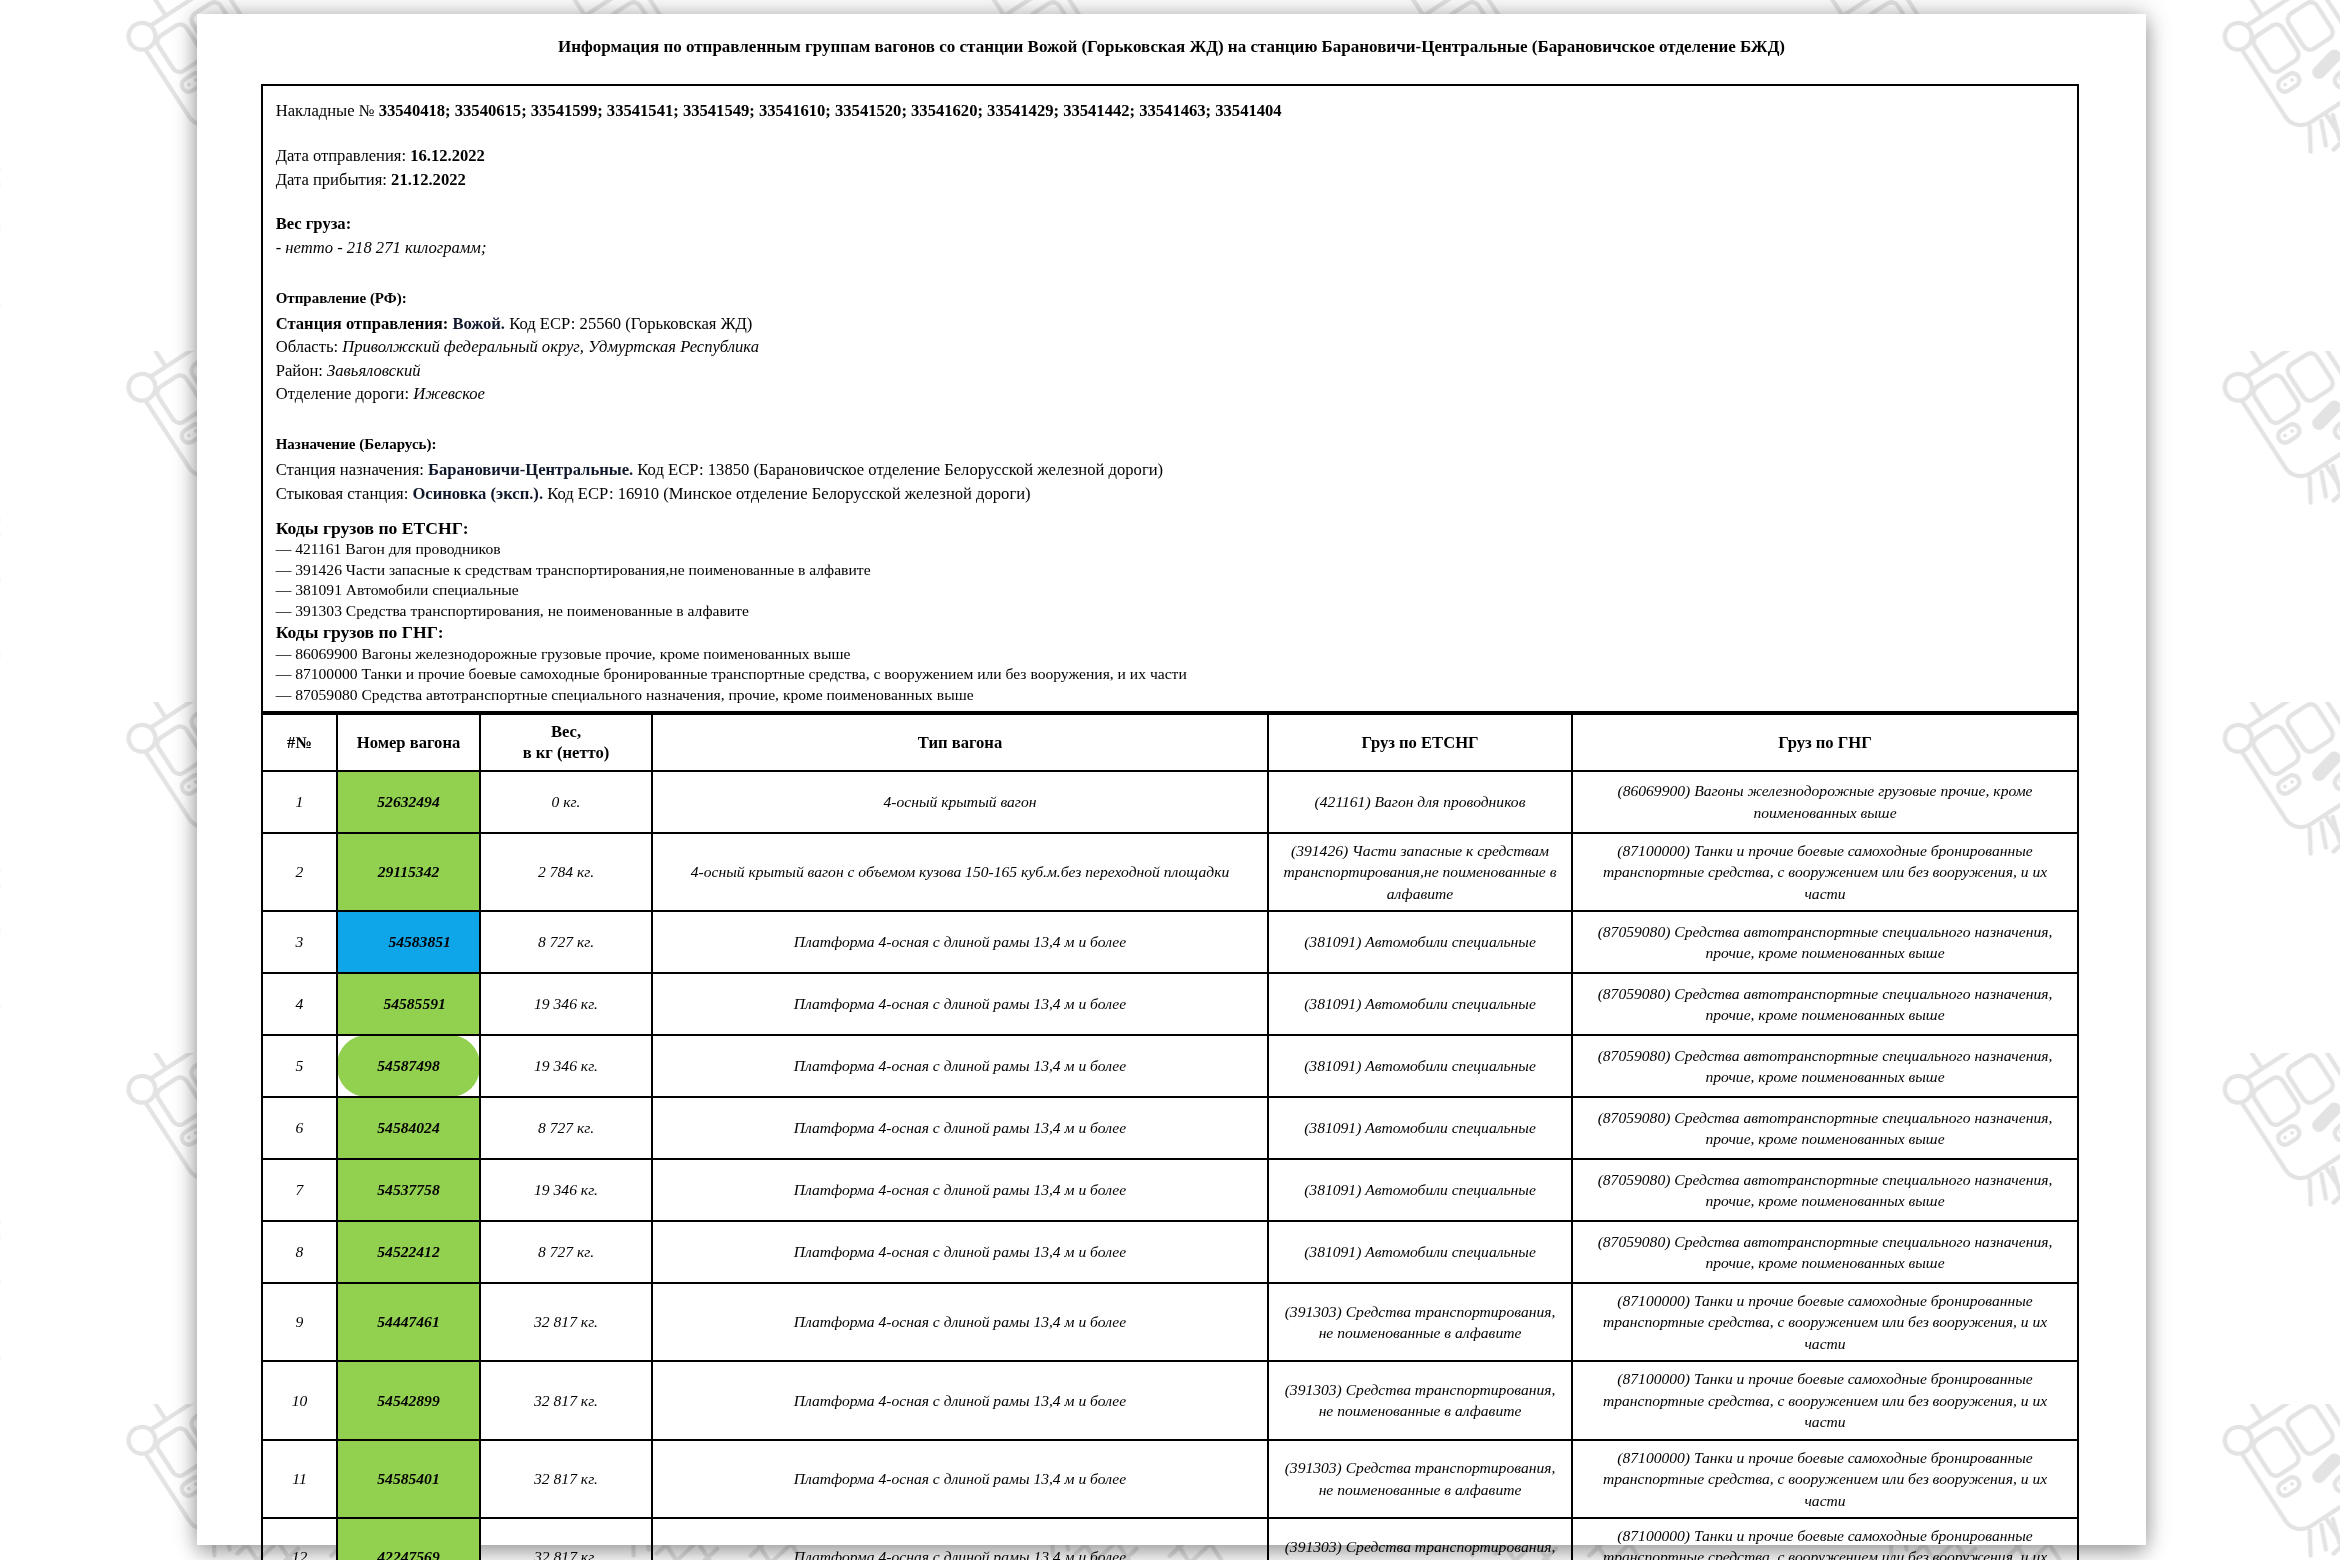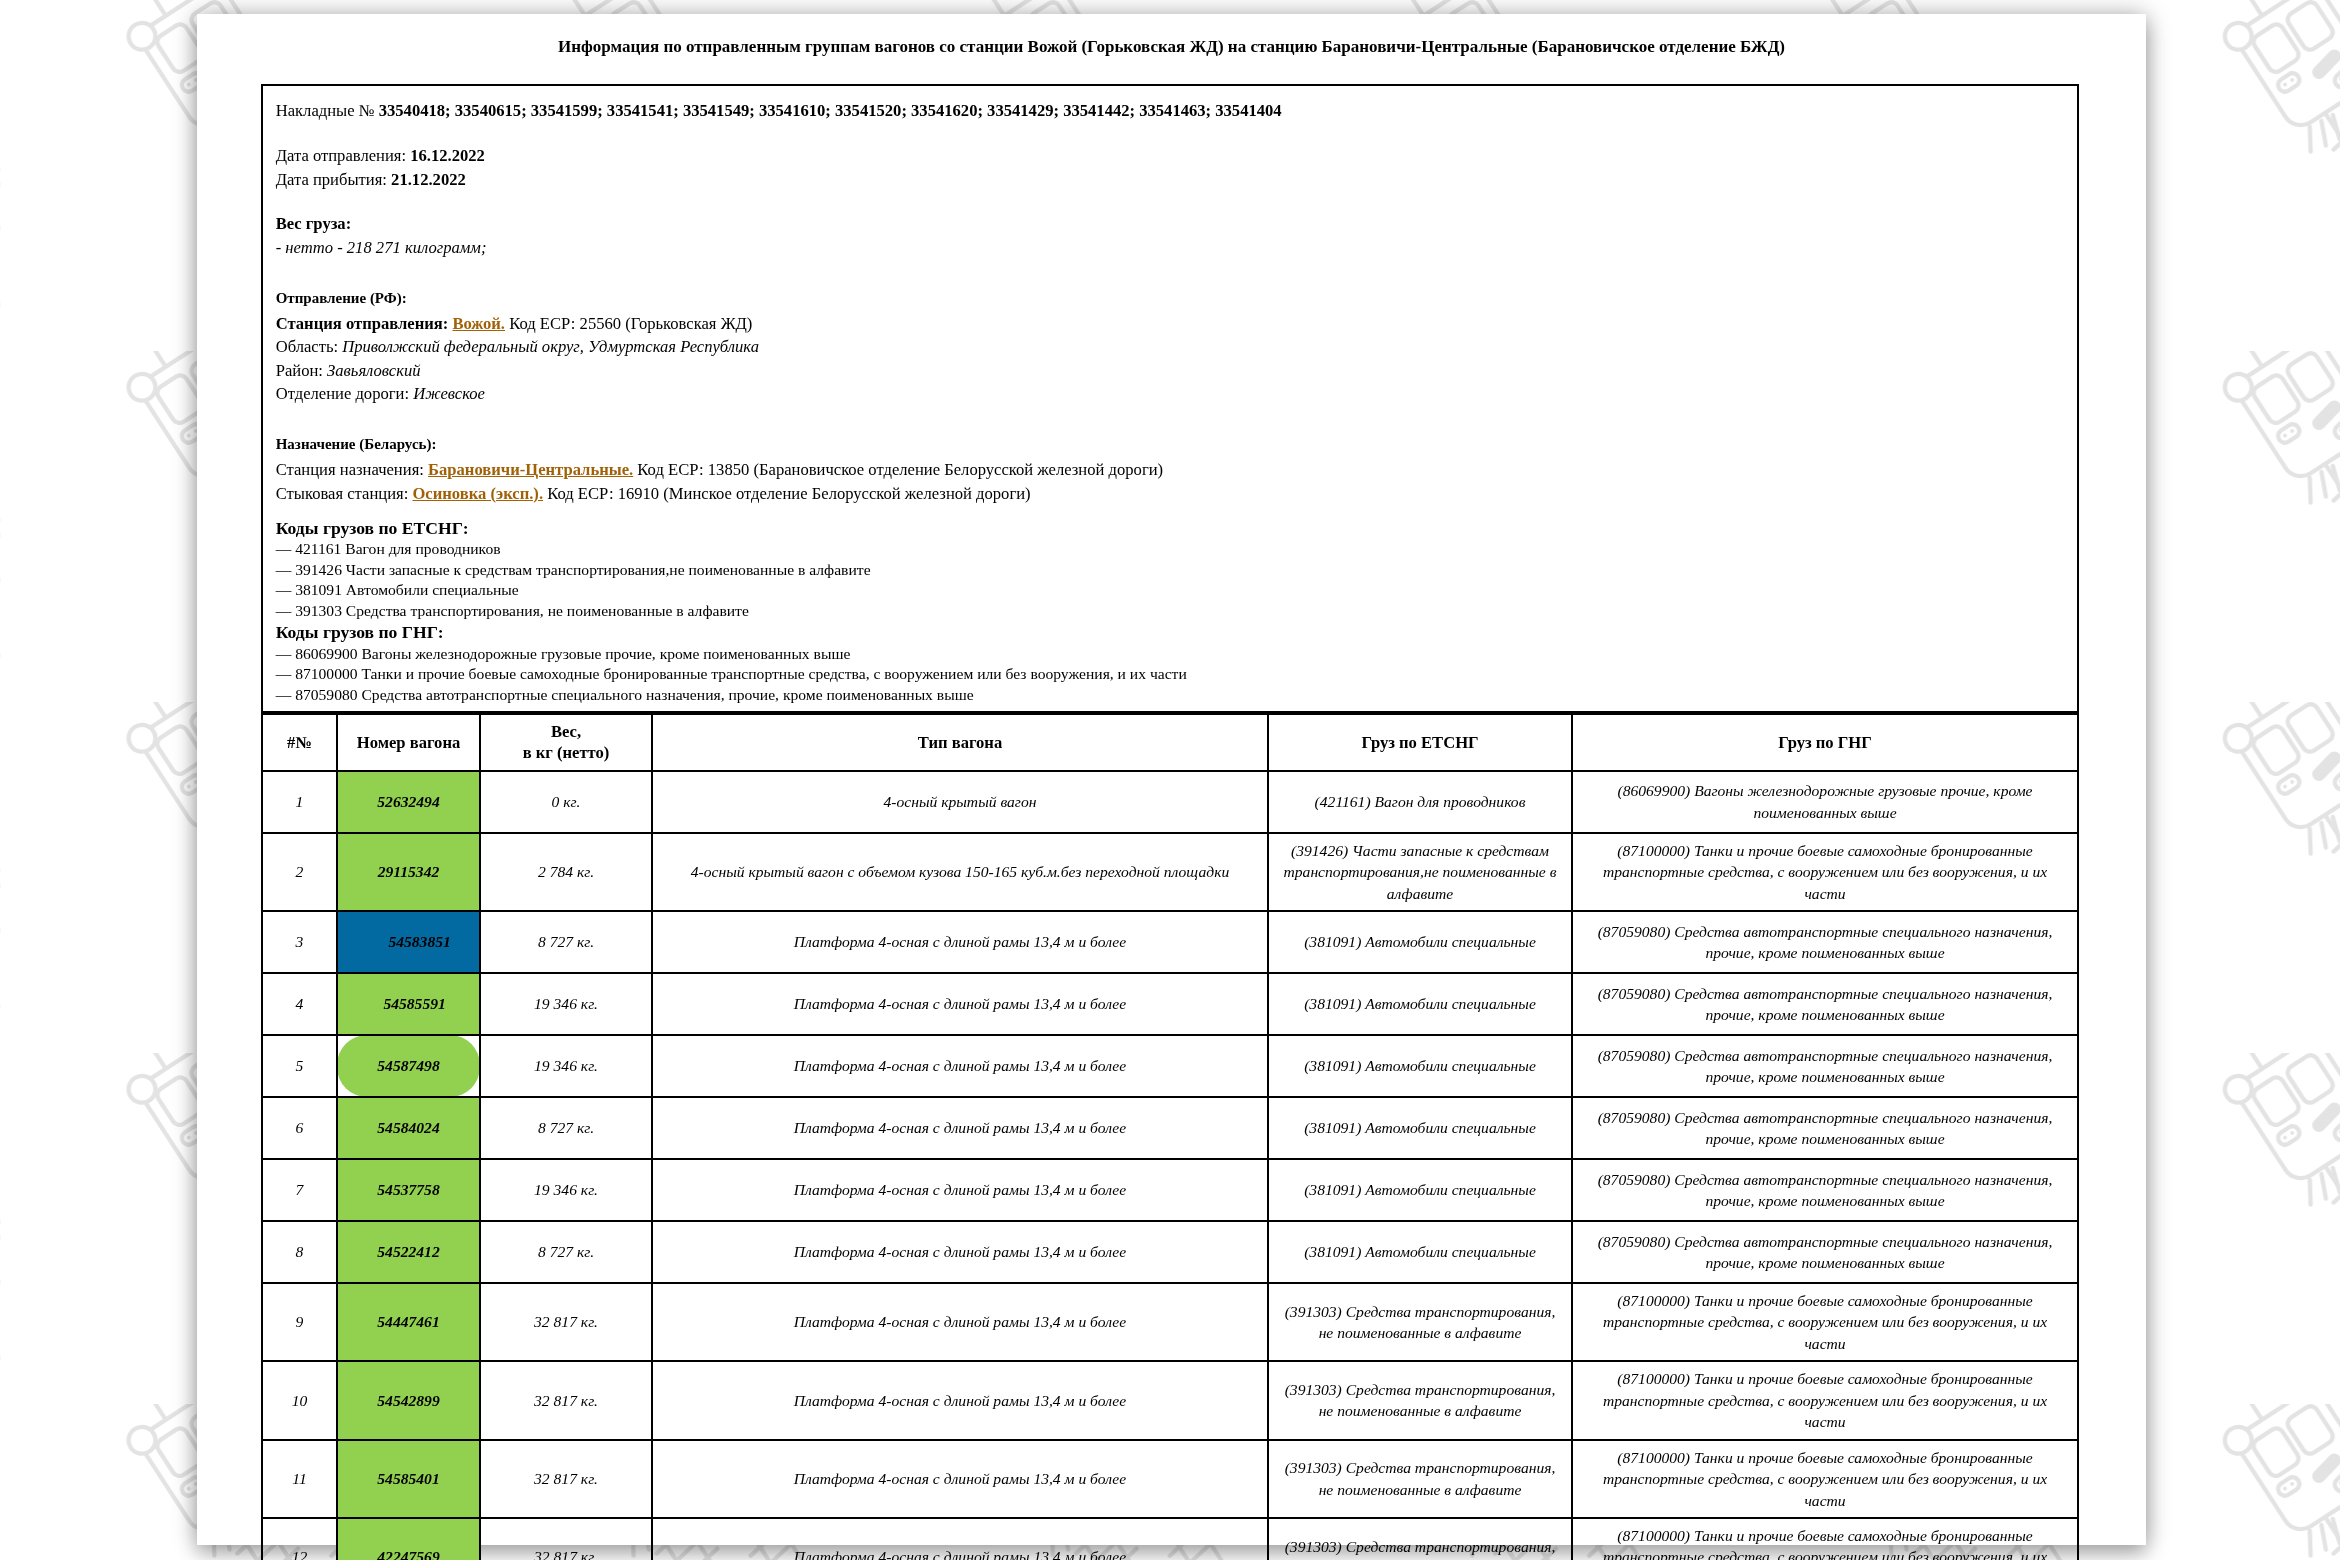--- a/index.html
+++ b/index.html
@@ -25,21 +25,21 @@
     border:2px solid #000;
     padding:13.7px 17.6px 5.9px 12.7px;
     font-size:16.6px;line-height:23.4px;
   }
   .line{min-height:23.4px;}
   .gap{height:21.5px;}
   .gap-sm{height:11.7px;}
   .b{font-weight:bold;}
   .i{font-style:italic;}
   .bi{font-weight:normal;font-style:italic;}
-  .red-link{color:#a16207;font-weight:bold;text-decoration:underline;cursor:pointer;}
+  .red-link{color:#0f172a;font-weight:bold;cursor:pointer;}
   .section-heading{font-size:15px;font-weight:bold;line-height:27px;margin-top:14px;}
   .codes-heading{font-size:17.6px;font-weight:bold;line-height:22.4px;}
   .code-line{font-size:15.6px;line-height:20.5px;}
   table.wagons{
     margin:0 0 0 64px;width:1818px;border-collapse:collapse;table-layout:fixed;
     border:2.9px solid #000;
   }
   table.wagons th, table.wagons td{
     border:2px solid #000;text-align:center;vertical-align:middle;
     padding:5.9px 7.8px;box-sizing:border-box;overflow-wrap:break-word;
@@ -172,21 +172,21 @@
         <tr>
           <td>2</td>
           <td class="wagon-cell" style="background: rgb(146, 208, 80);">29115342</td>
           <td>2 784 кг.</td>
           <td>4-осный крытый вагон с объемом кузова 150-165 куб.м.без переходной площадки</td>
           <td>(391426) Части запасные к средствам транспортирования,не поименованные в алфавите</td>
           <td>(87100000) Танки и прочие боевые самоходные бронированные транспортные средства, с вооружением или без вооружения, и их части</td>
         </tr>
         <tr>
           <td>3</td>
-          <td class="wagon-cell" style="background: #0369a1; padding-left: 30px;">54583851</td>
+          <td class="wagon-cell" style="background: #0ea5e9; padding-left: 30px;">54583851</td>
           <td>8 727 кг.</td>
           <td>Платформа 4-осная с длиной рамы 13,4 м и более</td>
           <td>(381091) Автомобили специальные</td>
           <td>(87059080) Средства автотранспортные специального назначения, прочие, кроме поименованных выше</td>
         </tr>
         <tr>
           <td>4</td>
           <td class="wagon-cell" style="background: rgb(146, 208, 80); padding-left: 20px;">54585591</td>
           <td>19 346 кг.</td>
           <td>Платформа 4-осная с длиной рамы 13,4 м и более</td>

